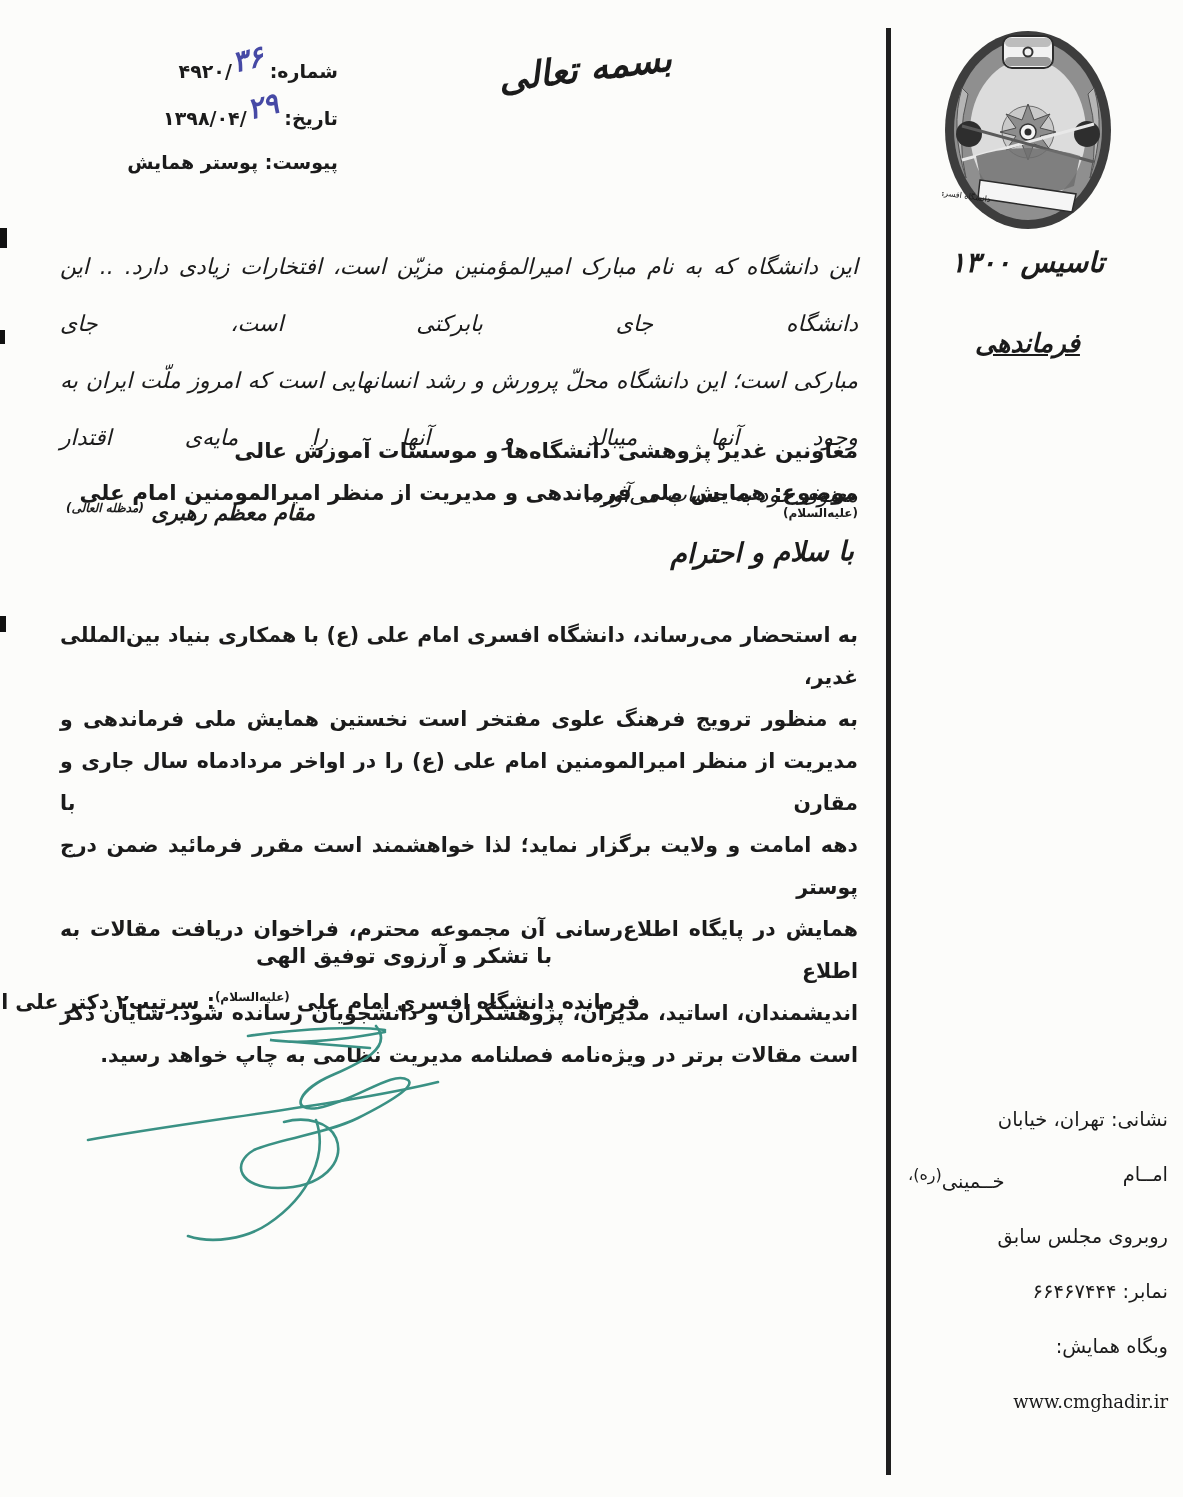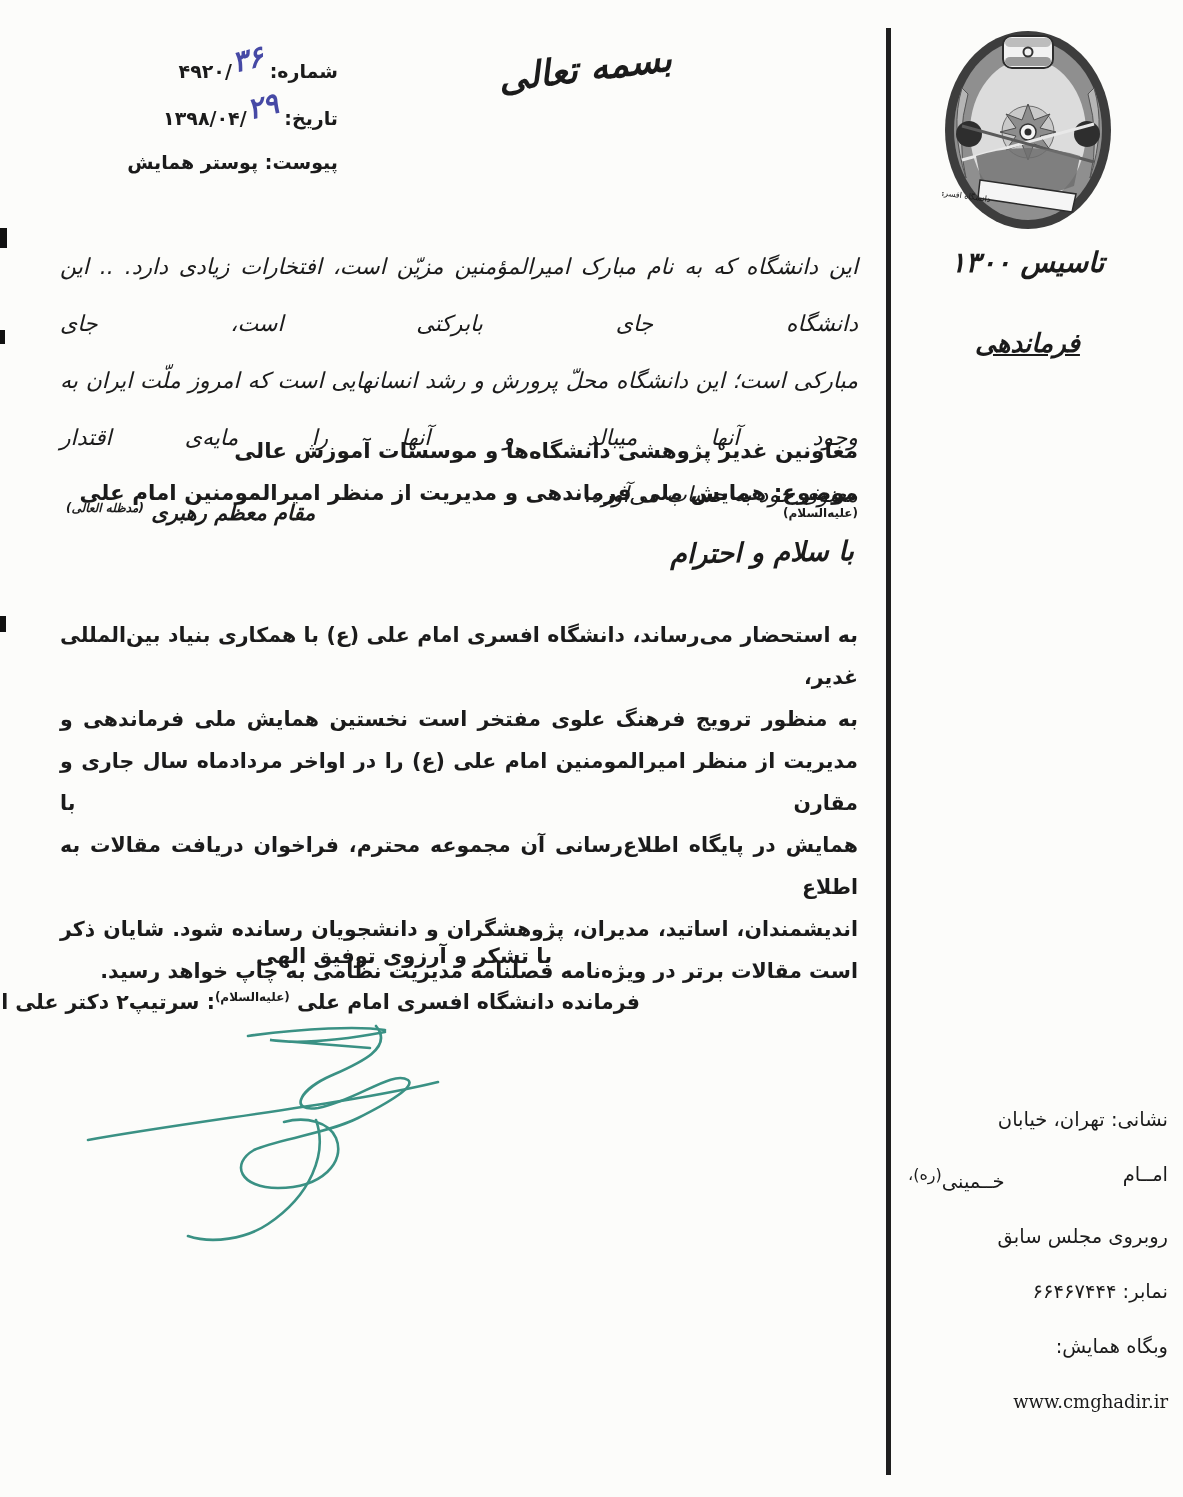--- a/index.html
+++ b/index.html
@@ -187,20 +187,21 @@
     <span>موضوع: همایش ملی فرماندهی و مدیریت از منظر امیرالمومنین امام علی</span>
     <sup>(علیه‌السلام)</sup>
   </div>
 
   <div class="salutation">با سلام و احترام</div>
 
   <div class="body-text">
     <div class="bline">به استحضار می‌رساند، دانشگاه افسری امام علی (ع) با همکاری بنیاد بین‌المللی غدیر،</div>
     <div class="bline">به منظور ترویج فرهنگ علوی مفتخر است نخستین همایش ملی فرماندهی و</div>
     <div class="bline">مدیریت از منظر امیرالمومنین امام علی (ع) را در اواخر مردادماه سال جاری و مقارن با</div>
+    <div class="bline">دهه امامت و ولایت برگزار نماید؛ لذا خواهشمند است مقرر فرمائید ضمن درج پوستر</div>
     <div class="bline">همایش در پایگاه اطلاع‌رسانی آن مجموعه محترم، فراخوان دریافت مقالات به اطلاع</div>
     <div class="bline">اندیشمندان، اساتید، مدیران، پژوهشگران و دانشجویان رسانده شود. شایان ذکر</div>
     <div class="bline-last">است مقالات برتر در ویژه‌نامه فصلنامه مدیریت نظامی به چاپ خواهد رسید.</div>
   </div>
 
   <div class="thanks">با تشکر و آرزوی توفیق الهی</div>
   <div class="signer">
     <span>فرمانده دانشگاه افسری امام علی</span>
     <sup>(علیه‌السلام)</sup><span>:</span><span> سرتیپ۲ دکتر علی اوجاقی</span>
   </div>

